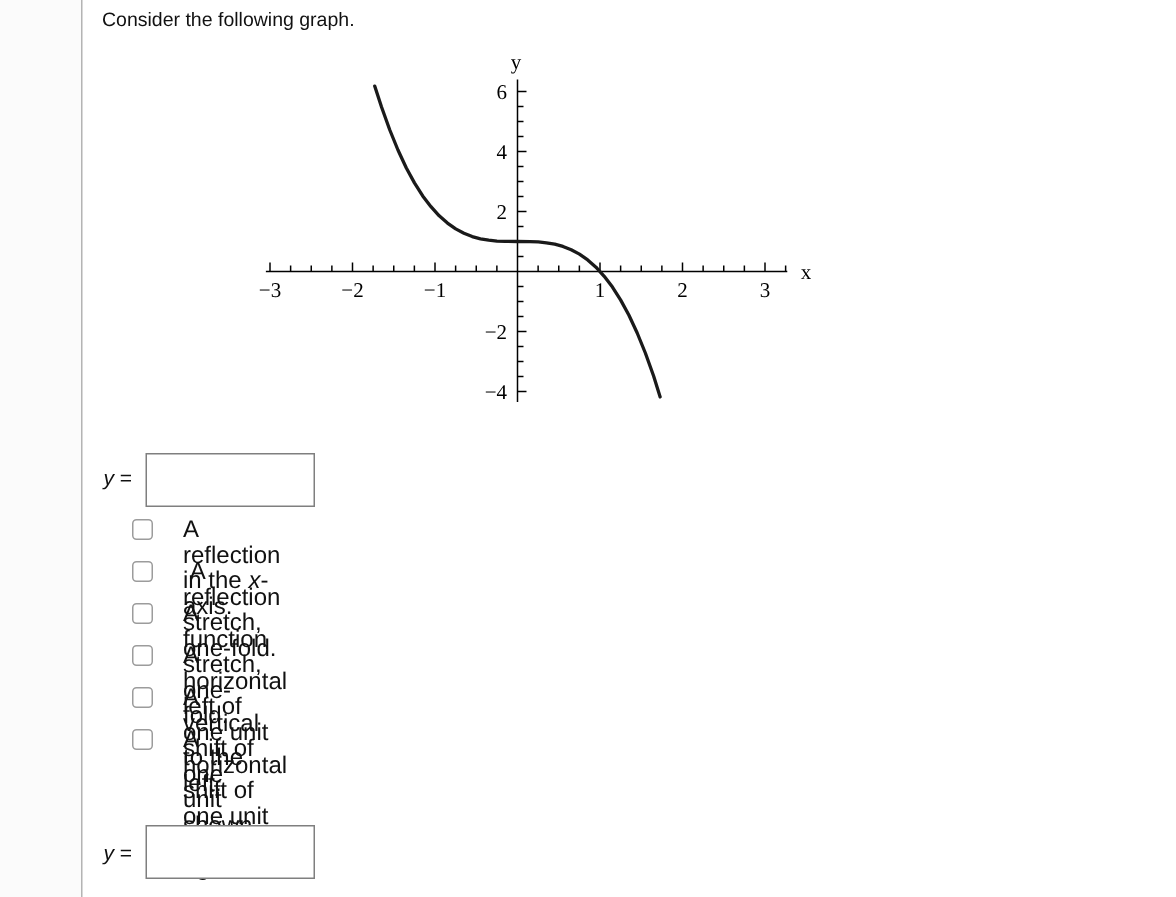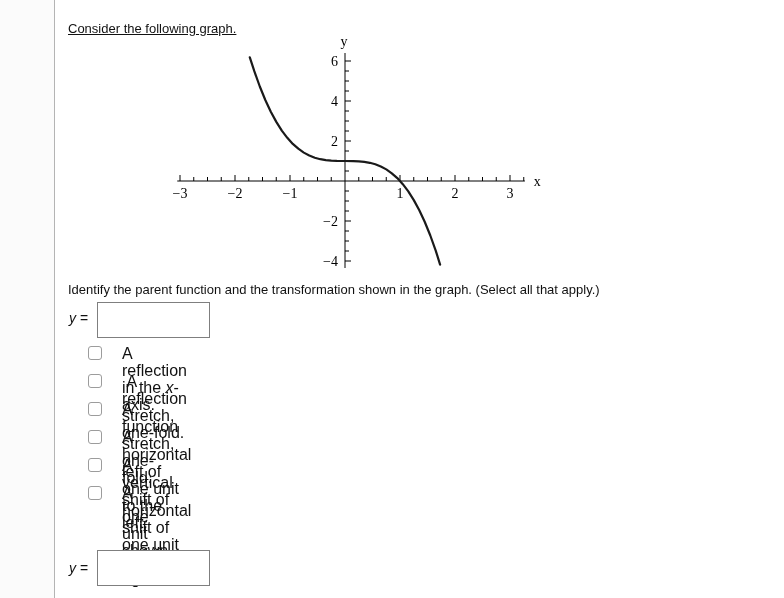--- a/index.html
+++ b/index.html
@@ -10,21 +10,21 @@
     color: #111111;
     overflow: hidden;
   }
   .stage { position: relative; width: 784px; height: 598px; }
   .left-gutter {
     position: absolute; left: 0; top: 0; width: 55px; height: 598px;
     background: #fbfbfb; border-right: 1px solid #b4b4b4;
     box-sizing: border-box;
   }
   .txt { position: absolute; font-size: 13px; line-height: 17px; white-space: pre-wrap; }
-  .intro-text       { left: 68px; top: 20px; text-decoration: underline; }
+  .intro-text       { left: 68px; top: 4px; }
   .prompt-text      { left: 68px; top: 281px; }
   .equation-prompt  { left: 68px; top: 531px; }
 
   .graph-wrap { position: absolute; left: 158px; top: 28px; width: 396px; height: 252px; }
   .graph-wrap svg { display: block; }
 
   .yequals { position: absolute; font-size: 14px; }
   .yequals .var { font-style: italic; }
   .yeq-1 { left: 69px; top: 310px; }
   .yeq-2 { left: 69px; top: 560px; }
@@ -126,21 +126,20 @@
         <text x="180" y="198" text-anchor="end" font-family="&quot;Liberation Serif&quot;, serif" font-size="14" fill="#000000">−2</text>
         <text x="180" y="118" text-anchor="end" font-family="&quot;Liberation Serif&quot;, serif" font-size="14" fill="#000000">2</text>
         <text x="180" y="78" text-anchor="end" font-family="&quot;Liberation Serif&quot;, serif" font-size="14" fill="#000000">4</text>
         <text x="180" y="38" text-anchor="end" font-family="&quot;Liberation Serif&quot;, serif" font-size="14" fill="#000000">6</text>
         <text x="375.85" y="158" text-anchor="start" font-family="&quot;Liberation Serif&quot;, serif" font-size="14" fill="#000000">x</text>
         <text x="186" y="18" text-anchor="middle" font-family="&quot;Liberation Serif&quot;, serif" font-size="14" fill="#000000">y</text>
         <polyline points="91.8,29.4 96.3,43.2 101.8,58.5 107.3,72.0 112.8,83.8 118.3,93.9 123.8,102.6 129.3,109.8 134.8,115.9 140.3,120.7 145.8,124.6 151.3,127.5 156.8,129.7 162.3,131.2 167.8,132.1 173.3,132.7 178.8,132.9 187.0,133.0 195.3,133.1 200.8,133.3 206.3,133.9 211.8,134.8 217.3,136.3 222.8,138.5 228.3,141.4 233.8,145.3 239.3,150.1 244.8,156.2 250.3,163.4 255.8,172.1 261.3,182.2 266.8,194.0 272.3,207.5 277.8,222.8 282.1,236.6" fill="none" stroke="#1a1a1a" stroke-width="2.2" stroke-linecap="round" stroke-linejoin="round"></polyline>
       </svg>
   </div>
 
-  <div class="txt prompt-text">Identify the parent function and the transformation shown in the graph. (Select all that apply.)</div>
 
   <div class="yequals yeq-1"><span class="var">y</span> <span>=</span></div>
   <input class="answer-input input-1" type="text" value="" style="">
 
   <div class="opt-row" style="top:344px;">
     <span class="checkbox" role="checkbox" aria-checked="false"></span>
     <span class="opt-label"><span>A reflection in the </span><span class="it">x</span><span>-axis.</span></span>
   </div>
   <div class="opt-row" style="top:372px;">
     <span class="checkbox" role="checkbox" aria-checked="false"></span>

